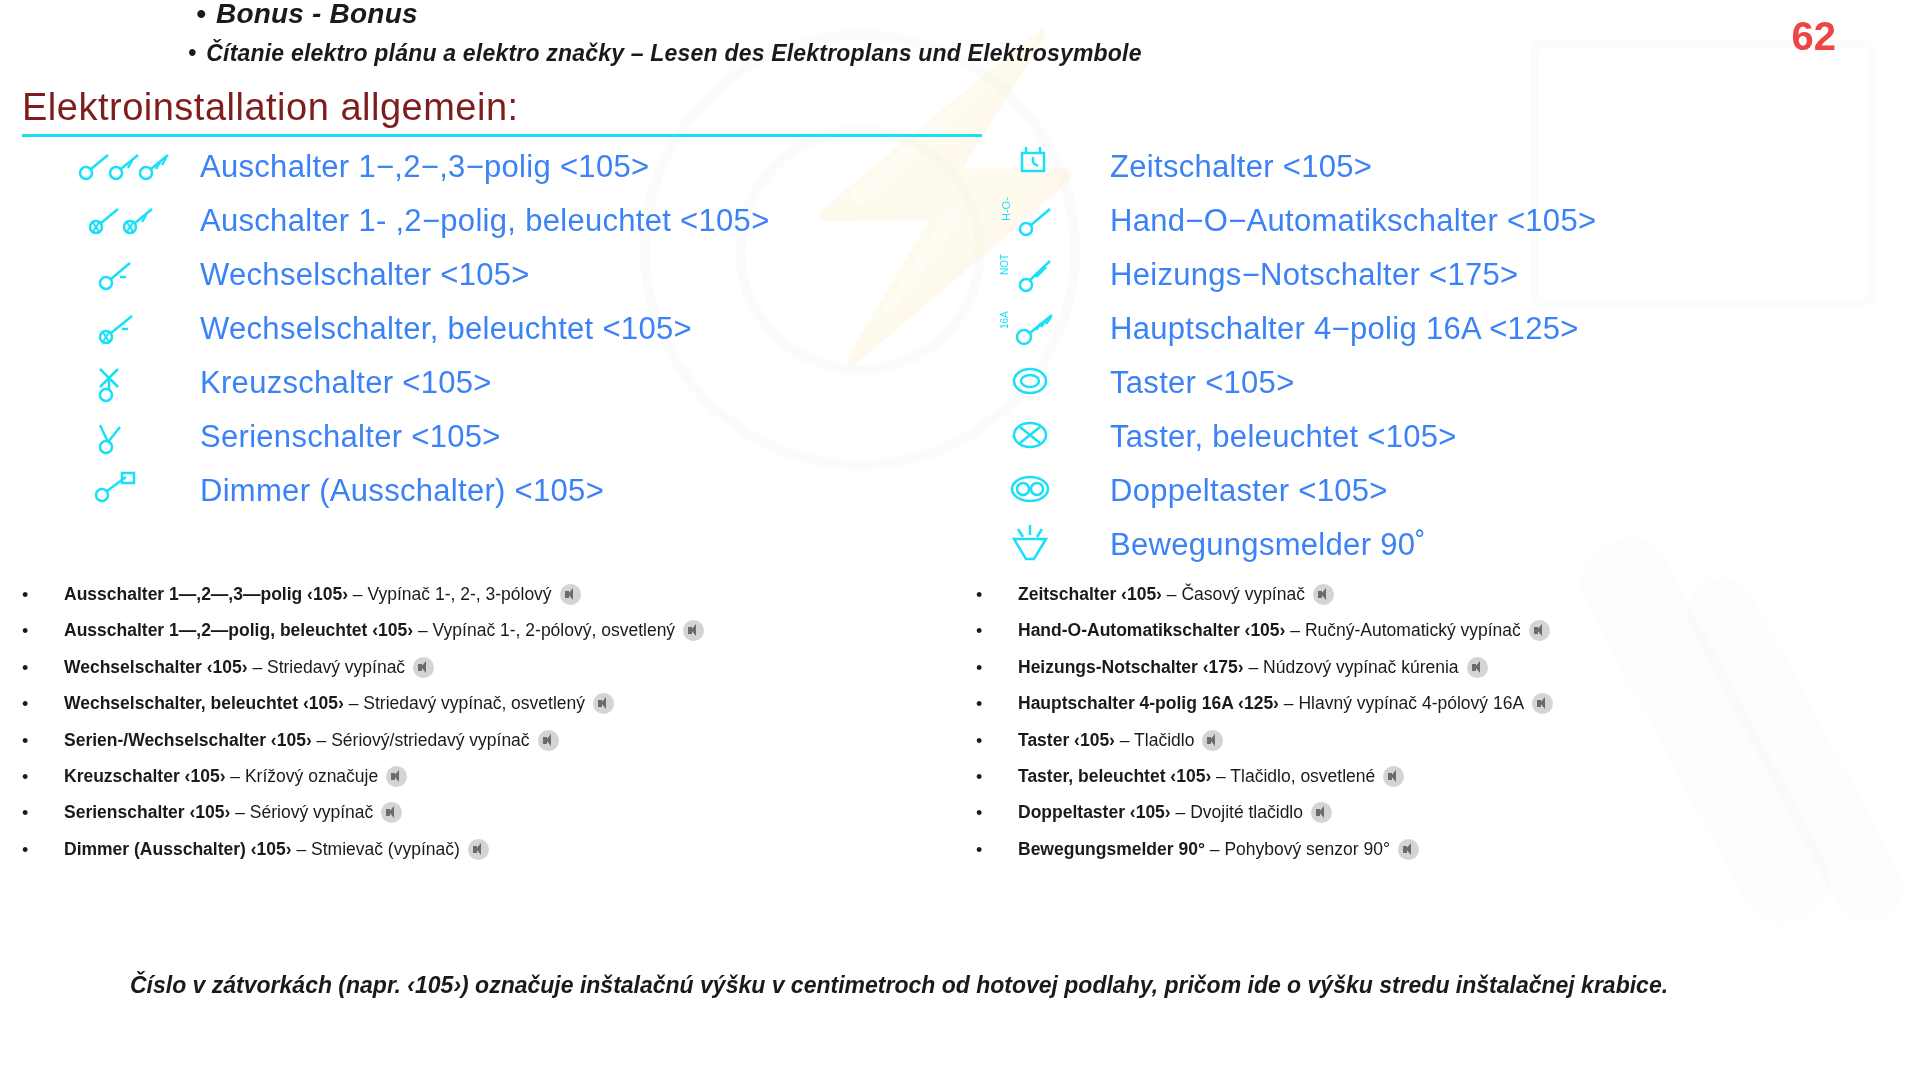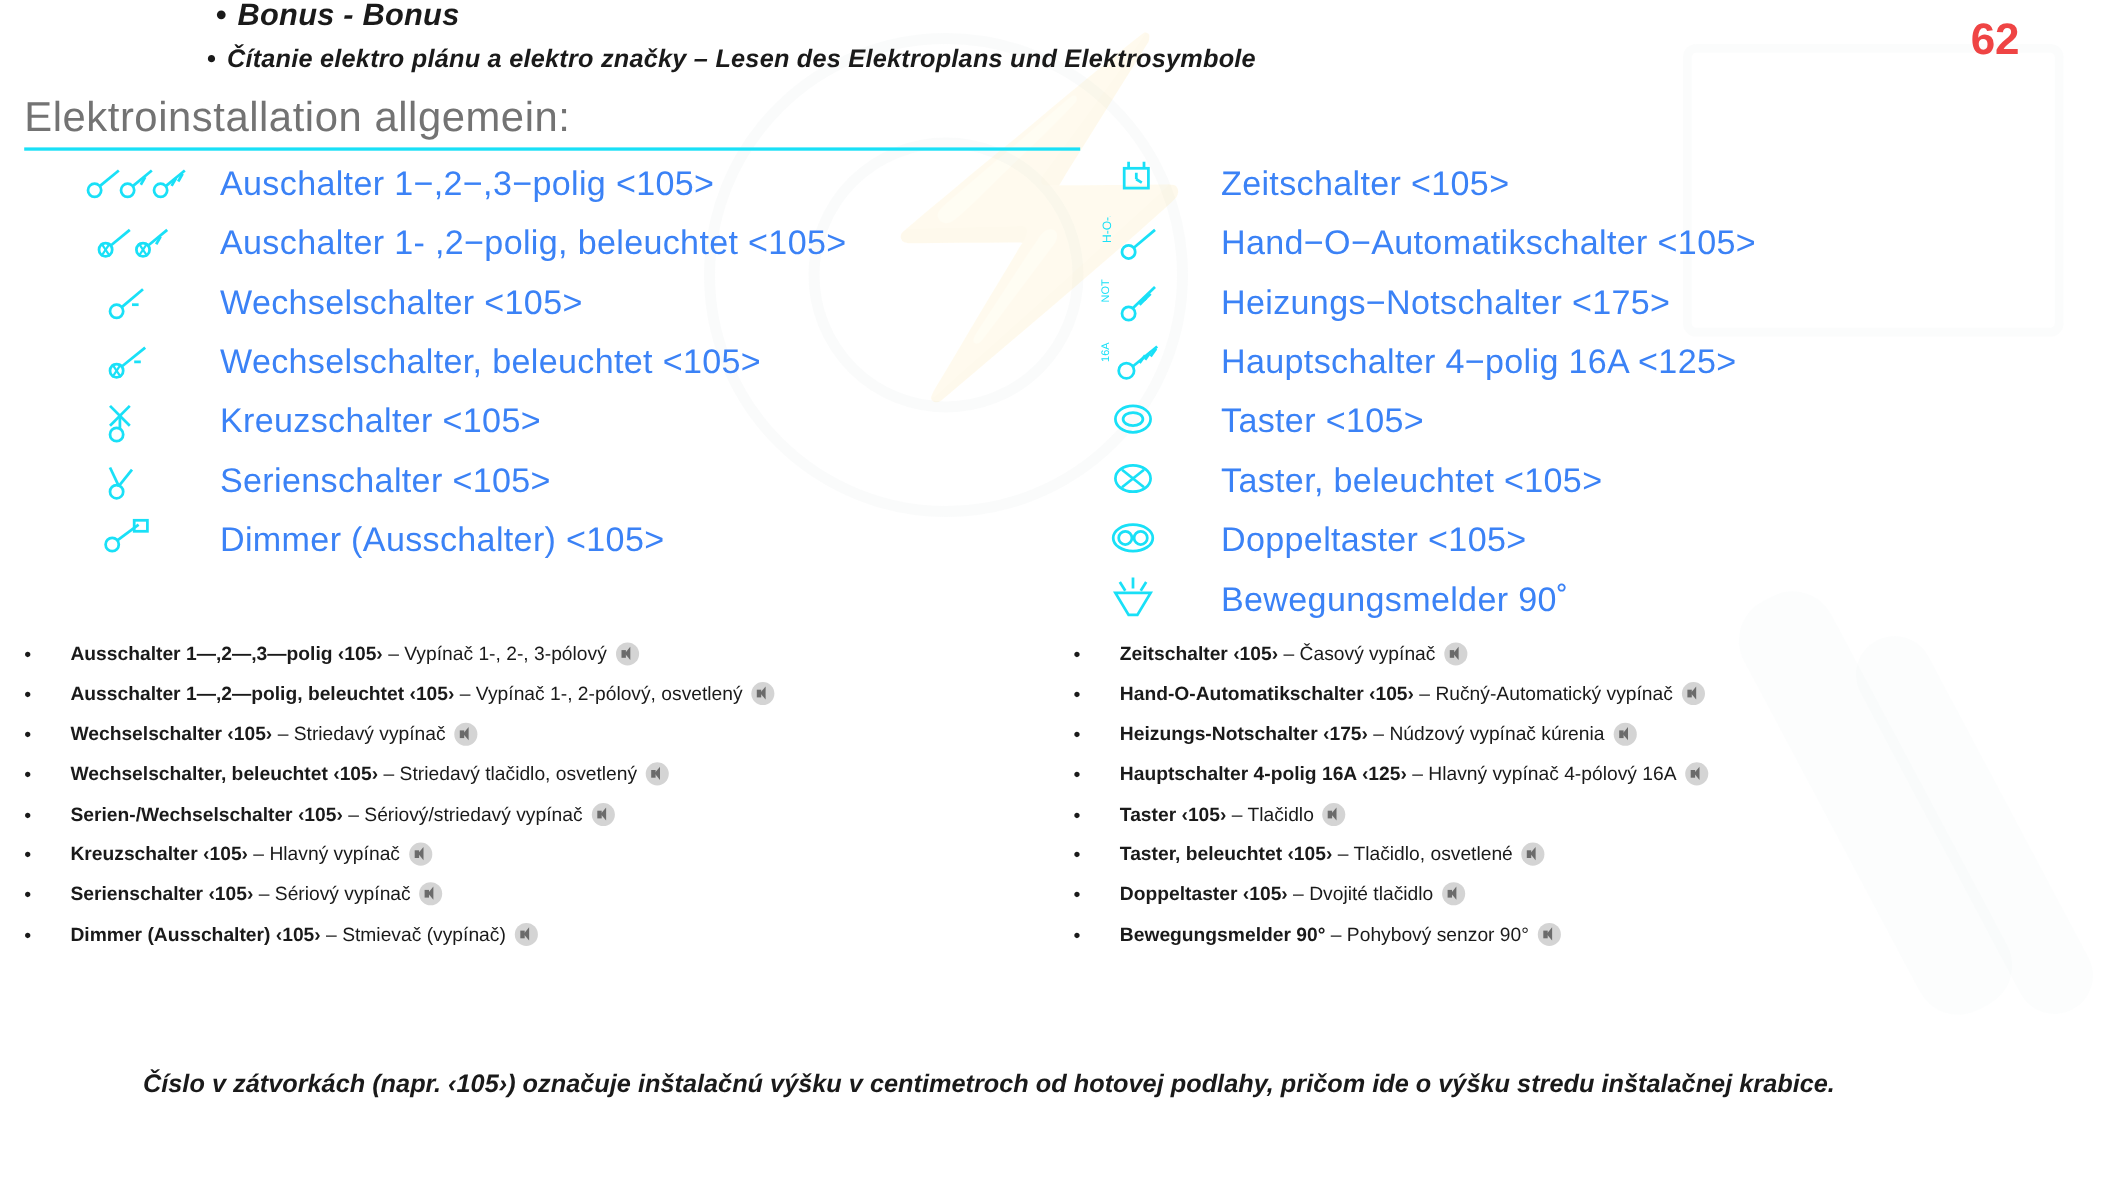--- a/index.html
+++ b/index.html
@@ -84,21 +84,21 @@
     color: #ef4444;
     font-family: "Liberation Sans", sans-serif;
   }
 
   
   .cyan-title {
     position: absolute;
     left: 22px;
     top: 86px;
     font-size: 38px;
-    color: #737373;
+    color: #7f1d1d;
     font-family: "Liberation Sans", sans-serif;
     letter-spacing: 0.5px;
   }
   .cyan-underline {
     position: absolute;
     left: 22px;
     top: 134px;
     width: 960px;
     height: 3px;
     background: #19e0f7;
@@ -465,27 +465,27 @@
     <div class="legend-item">
       <span class="legend-term">Ausschalter 1—,2—,3—polig ‹105›</span><span class="legend-sep"> – </span><span class="legend-trans">Vypínač 1-, 2-, 3-pólový</span><span class="speaker"></span>
     </div>
     <div class="legend-item">
       <span class="legend-term">Ausschalter 1—,2—polig, beleuchtet ‹105›</span><span class="legend-sep"> – </span><span class="legend-trans">Vypínač 1-, 2-pólový, osvetlený</span><span class="speaker"></span>
     </div>
     <div class="legend-item">
       <span class="legend-term">Wechselschalter ‹105›</span><span class="legend-sep"> – </span><span class="legend-trans">Striedavý vypínač</span><span class="speaker"></span>
     </div>
     <div class="legend-item">
-      <span class="legend-term">Wechselschalter, beleuchtet ‹105›</span><span class="legend-sep"> – </span><span class="legend-trans">Striedavý tlačidlo, osvetlený</span><span class="speaker"></span>
+      <span class="legend-term">Wechselschalter, beleuchtet ‹105›</span><span class="legend-sep"> – </span><span class="legend-trans">Striedavý vypínač, osvetlený</span><span class="speaker"></span>
     </div>
     <div class="legend-item">
       <span class="legend-term">Serien-/Wechselschalter ‹105›</span><span class="legend-sep"> – </span><span class="legend-trans">Sériový/striedavý vypínač</span><span class="speaker"></span>
     </div>
     <div class="legend-item">
-      <span class="legend-term">Kreuzschalter ‹105›</span><span class="legend-sep"> – </span><span class="legend-trans">Hlavný vypínač</span><span class="speaker"></span>
+      <span class="legend-term">Kreuzschalter ‹105›</span><span class="legend-sep"> – </span><span class="legend-trans">Krížový označuje</span><span class="speaker"></span>
     </div>
     <div class="legend-item">
       <span class="legend-term">Serienschalter ‹105›</span><span class="legend-sep"> – </span><span class="legend-trans">Sériový vypínač</span><span class="speaker"></span>
     </div>
     <div class="legend-item">
       <span class="legend-term">Dimmer (Ausschalter) ‹105›</span><span class="legend-sep"> – </span><span class="legend-trans">Stmievač (vypínač)</span><span class="speaker"></span>
     </div>
   </div>
 
   <div class="legend right">

